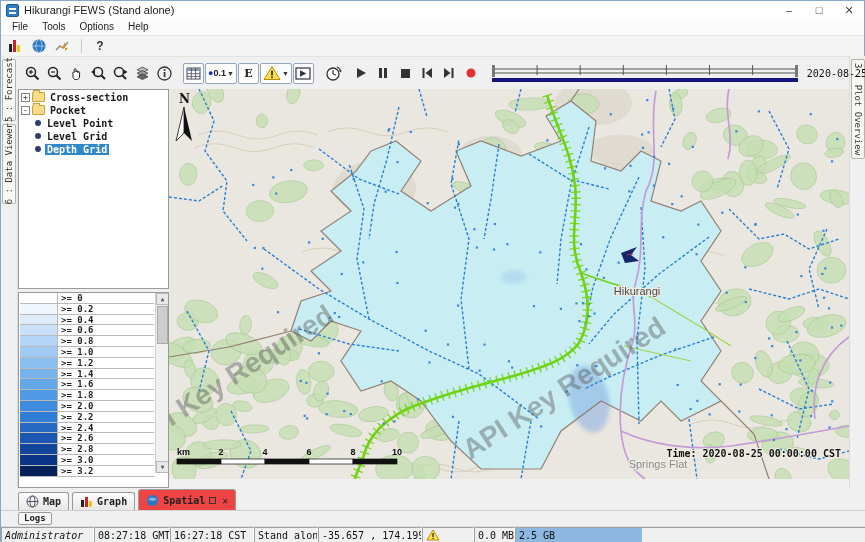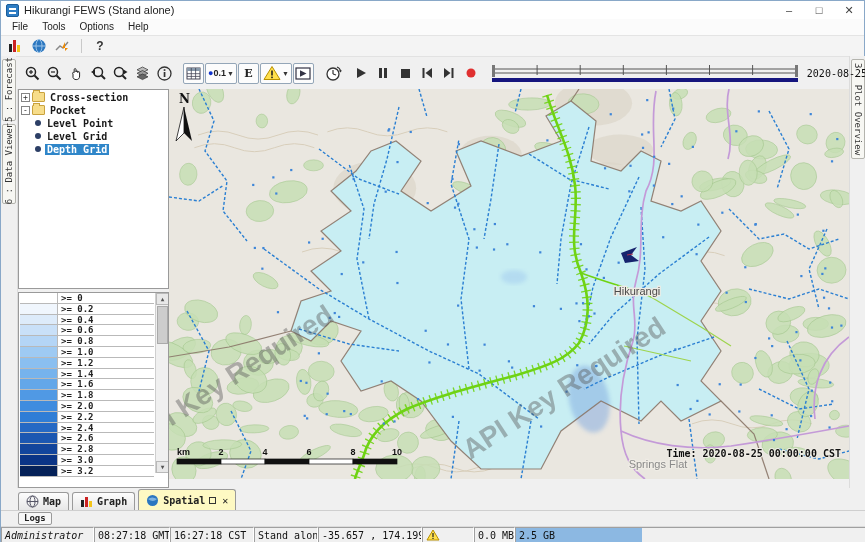--- a/index.html
+++ b/index.html
@@ -70,21 +70,21 @@
   .scroll-btn.down { position:absolute; bottom:0; }
   .scroll-thumb { position:absolute; top:13px; left:1px; width:11px; height:38px; background:#cdcdcd; border:1px solid #aaa; }
 
   
   .map-area { position:absolute; left:168px; top:88px; width:680px; height:390px; background:#eae7e0; overflow:hidden; }
   .map-area svg { display:block; }
 
   
   .tabbar { position:absolute; left:0; top:487px; width:865px; height:22px; background:#f0f0f0; display:flex; align-items:flex-end; padding-left:17px; gap:3px; }
   .tab { display:flex; align-items:center; gap:4px; border:1px solid #9a9a9a; border-bottom:none; border-radius:3px 3px 0 0; background:linear-gradient(#fdfdfd,#e7e7e7); height:18px; padding:0 7px; font-size:10px; font-family:"DejaVu Sans Mono", monospace; font-weight:bold; color:#222; }
-  .tab.active { height:21px; background:#fef9c3;margin-top:36px; }
+  .tab.active { height:21px; background:#ef4444;margin-top:36px; }
   .tab-extra { font-size:10px; color:#222; margin-left:2px; }
   .restore-glyph { width:7px; height:7px; border:1px solid #333; display:inline-block; }
   .logsrow { position:absolute; left:0; top:509px; width:865px; height:16px; background:#f0f0f0; border-top:1px solid #cfcfcf; padding-left:17px; display:flex; align-items:center; }
   .logs-btn { border:1px solid #9a9a9a; border-radius:2px; background:#f7f7f7; font-size:9px; font-family:"DejaVu Sans Mono", monospace; font-weight:bold; color:#222; padding:0 5px; height:13px; line-height:11px; }
 
   
   .statusbar { position:absolute; left:0; top:525px; width:865px; height:17px; background:#f0f0f0; display:flex; border-top:1px solid #dcdcdc; }
   .status-cell { border:1px solid; border-color:#a0a0a0 #ffffff #ffffff #a0a0a0; font-size:10px; font-family:"DejaVu Sans Mono", monospace; color:#111; padding:1px 3px; white-space:nowrap; overflow:hidden; display:flex; align-items:center; flex:none; }
   .status-cell.mem { background:linear-gradient(to right,#8cb8e2 0,#8cb8e2 36%,#f0f0f0 36%); }
   .icon-svg { display:block; }

